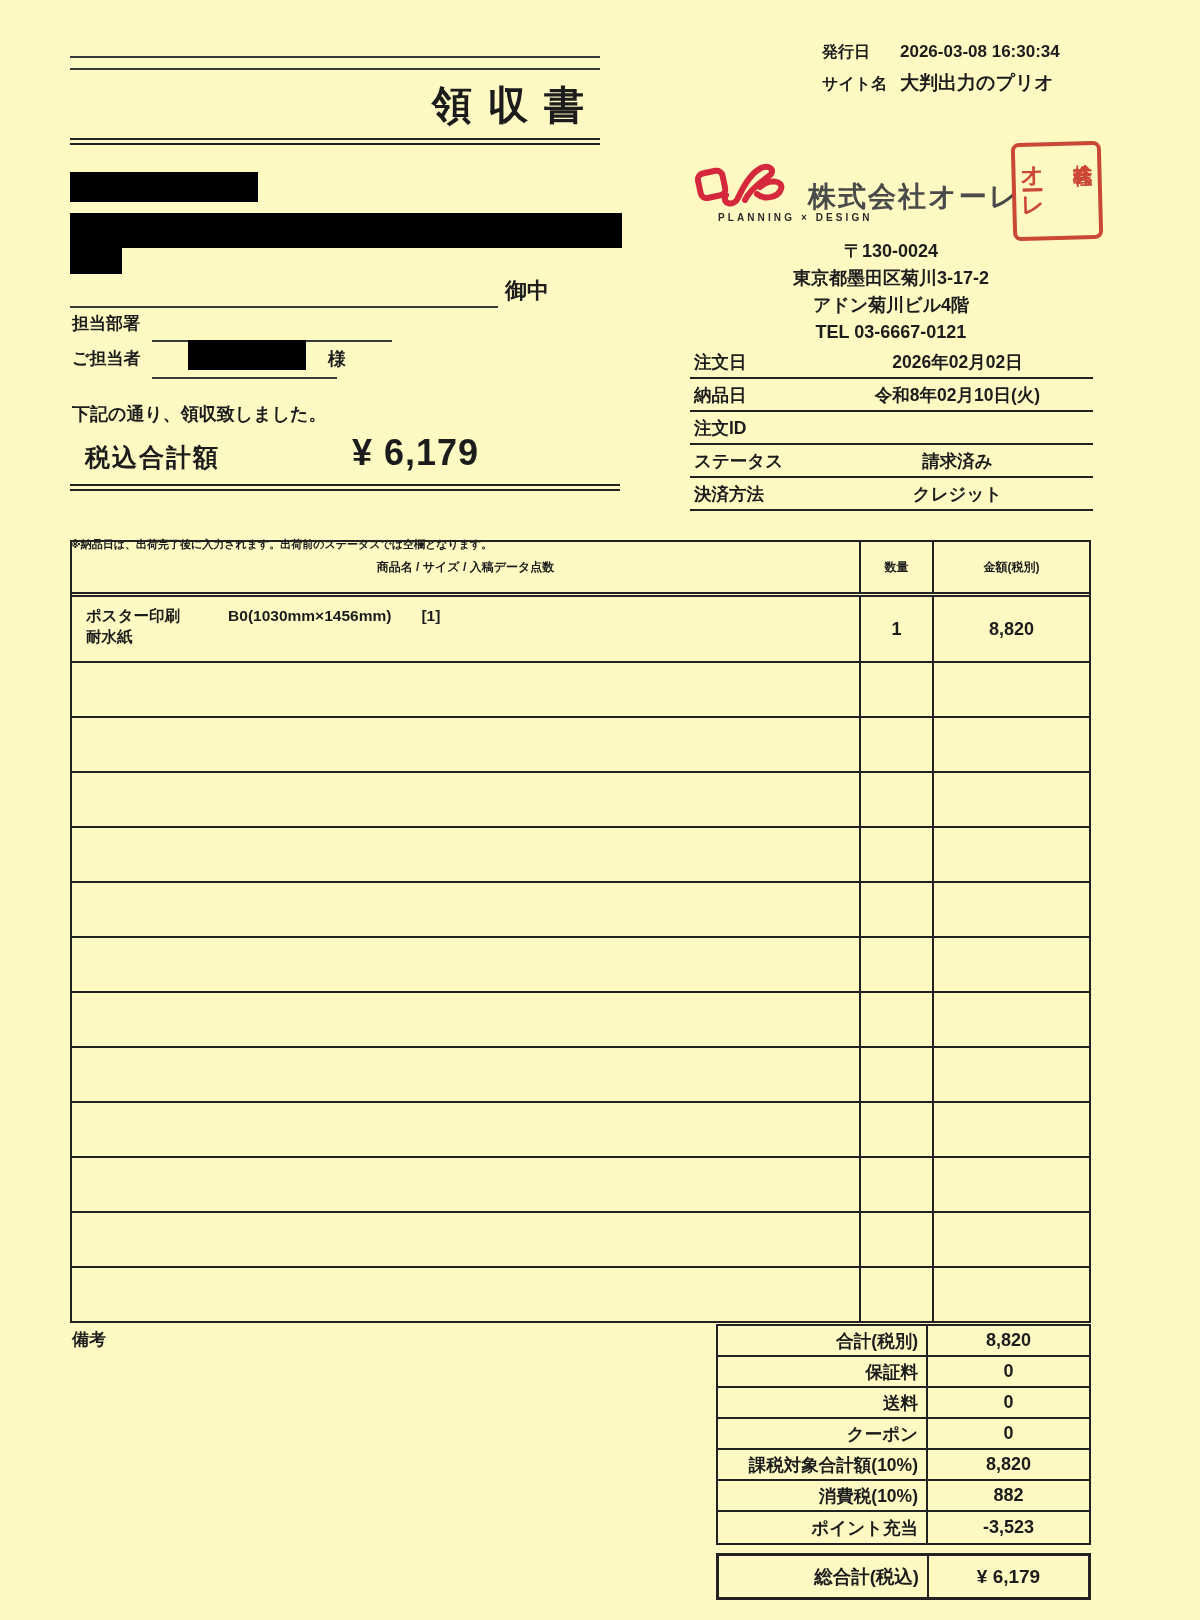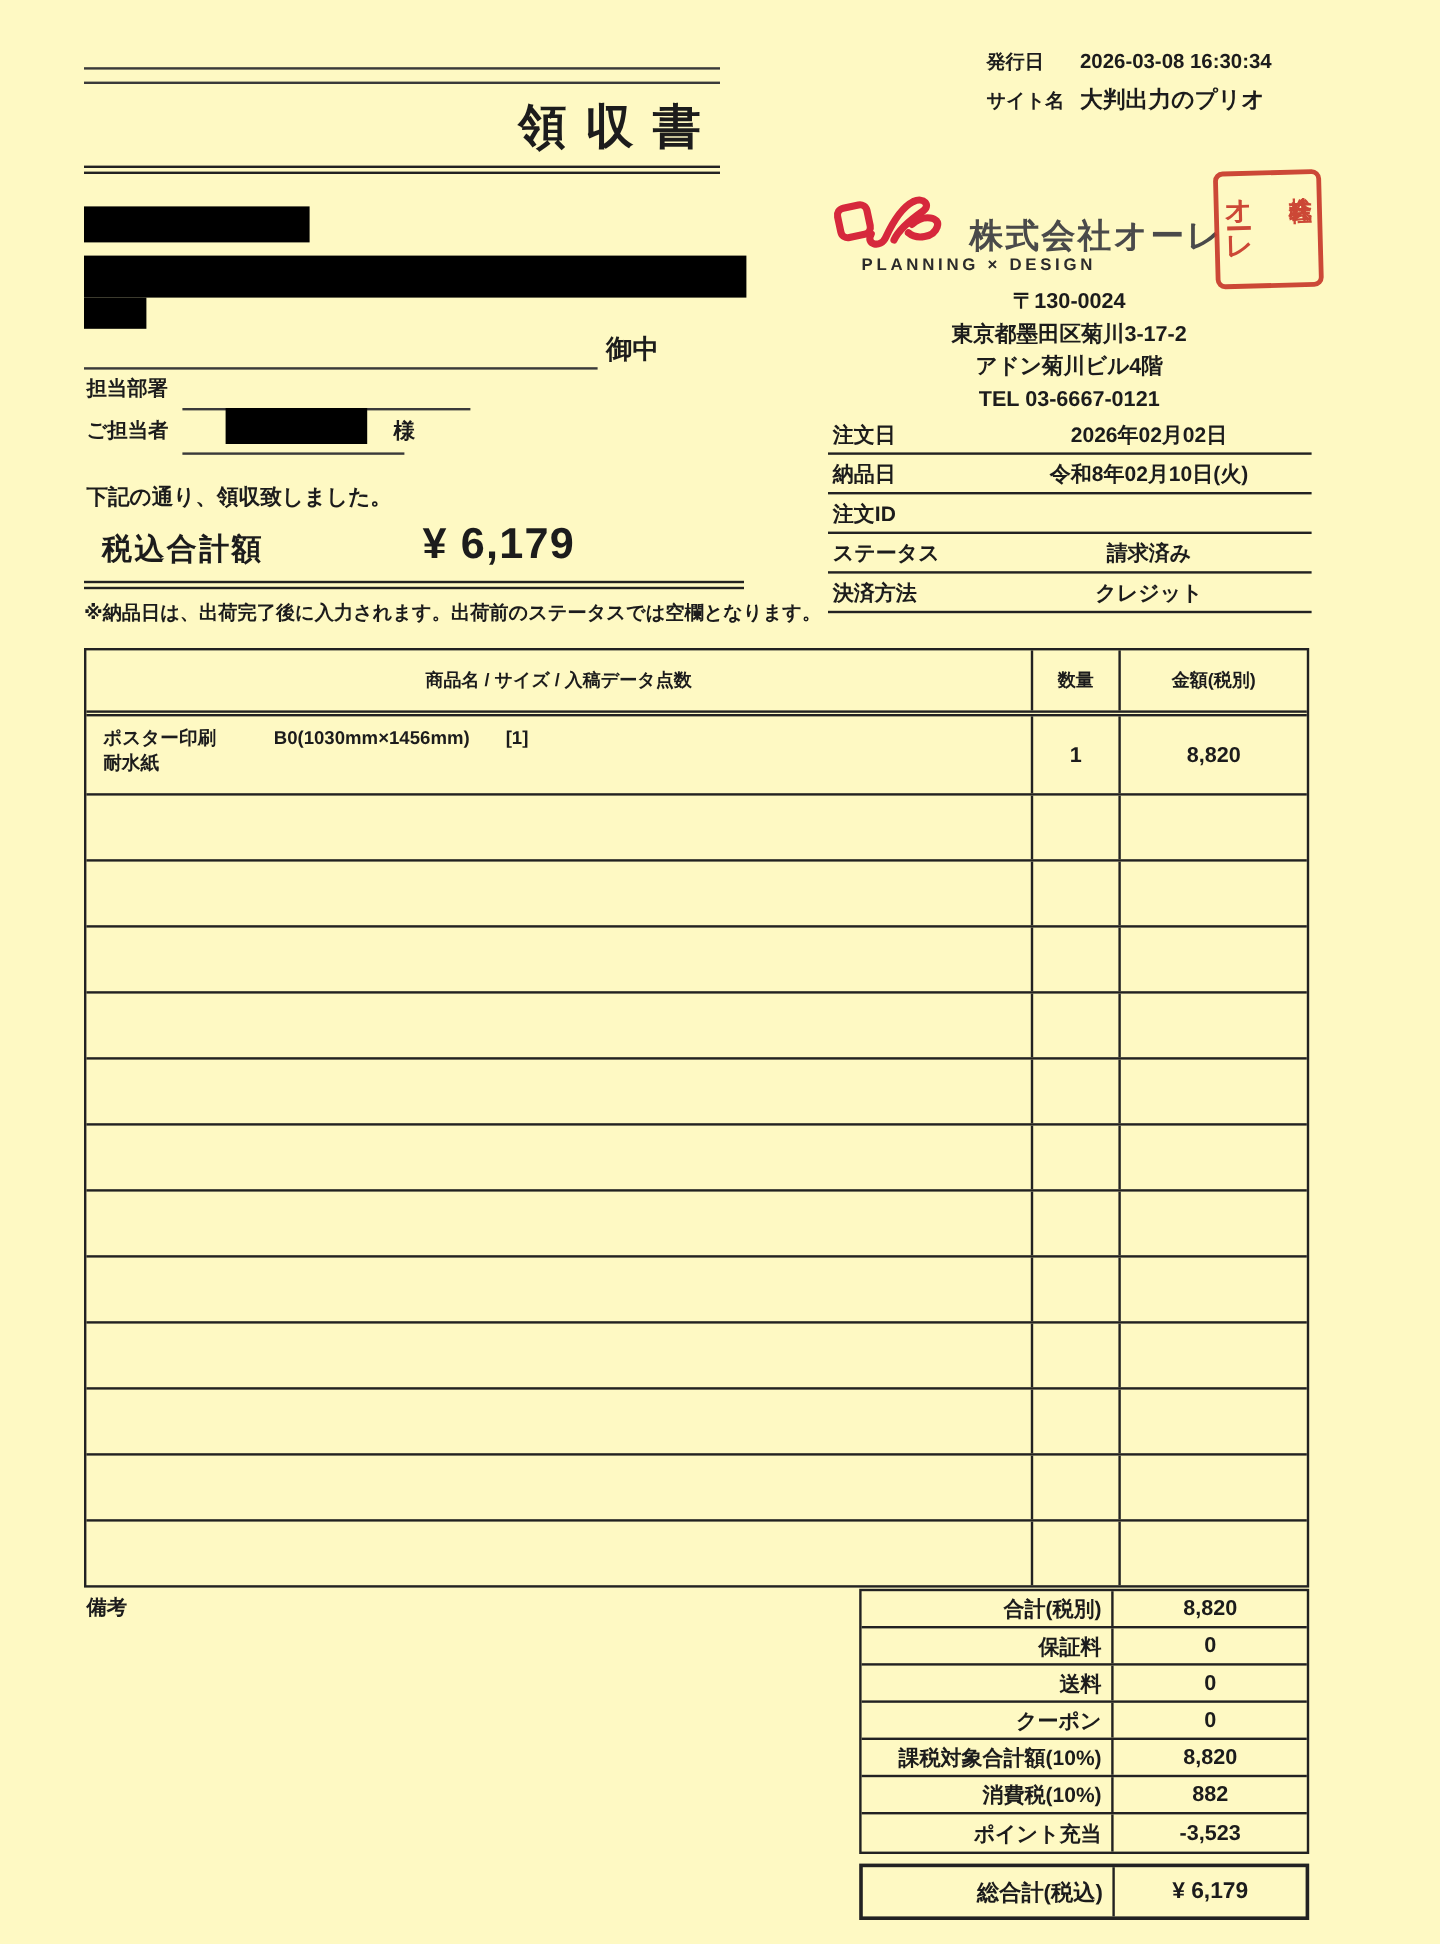--- a/index.html
+++ b/index.html
@@ -27,25 +27,25 @@
   .dbl-rule { width:530px; height:7px; border-top:2px solid #222; border-bottom:2px solid #222; }
 
   .redact { background:#000; }
 
   .lbl17 { font-size:17px; font-weight:700; }
 
   
   .intro { font-size:18px; font-weight:700; }
   .total-label { font-size:25px; font-weight:700; letter-spacing:2px; }
   .total-amount { font-size:36px; font-weight:700; letter-spacing:1px; }
-  .note { font-size:16px; font-weight:700; }
+  .note { font-size:11px; font-weight:700;margin-top:36px; }
 
   
   .company-name { font-size:28px; font-weight:600; color:#4a4a4a; letter-spacing:2px; }
-  .tagline { font-size:14px; letter-spacing:3.1px; font-weight:700; color:#2b2b2b;padding-left:24px; }
+  .tagline { font-size:10px; letter-spacing:3.1px; font-weight:700; color:#2b2b2b;padding-left:24px; }
   .seal {
     width:90px; height:98px;
     border:4px solid #c8392b; border-radius:8px;
     transform: rotate(-1.5deg);
     display:flex; flex-direction:row; justify-content:space-between;
     padding:3px 5px; color:#c8392b; opacity:.92;
   }
   .seal span { writing-mode: vertical-rl; text-orientation: upright; font-weight:700; line-height:1; }
   .seal .s-left  { font-size:23px; letter-spacing:2px; }
   .seal .s-right { font-size:19px; letter-spacing:1px; }
@@ -58,21 +58,21 @@
   .info-value { flex:1; text-align:center; font-size:17.5px; font-weight:700; }
   .info-redact { width:160px; height:24px; background:#000; margin:0 auto; }
 
   
   .items { width:1021px; border:2px solid #222; }
   .i-row { display:flex; }
   .i-c1 { width:787px; }
   .i-c2 { width:73px; border-left:2px solid #222; }
   .i-c3 { flex:1; border-left:2px solid #222; }
   .i-head { height:52px; border-bottom:2px solid #222; }
-  .i-head > div { display:flex; align-items:center; justify-content:center; font-size:15px; font-weight:700; }
+  .i-head > div { display:flex; align-items:center; justify-content:center; font-size:12px; font-weight:700; }
   .i-sep { height:3px; border-bottom:2px solid #222; }
   .i-item { height:64px; }
   .i-item .i-c1 { padding:8px 0 0 14px; font-size:15.5px; font-weight:600; line-height:21px; }
   .i-line1 { display:flex; }
   .i-size { margin-left:48px; }
   .i-count { margin-left:30px; }
   .i-item .i-c2, .i-item .i-c3 { display:flex; align-items:center; justify-content:center; font-size:18px; font-weight:600; }
   .i-empty { height:55px; border-top:2px solid #222; }
 
   .remarks { font-size:17px; font-weight:700; }

